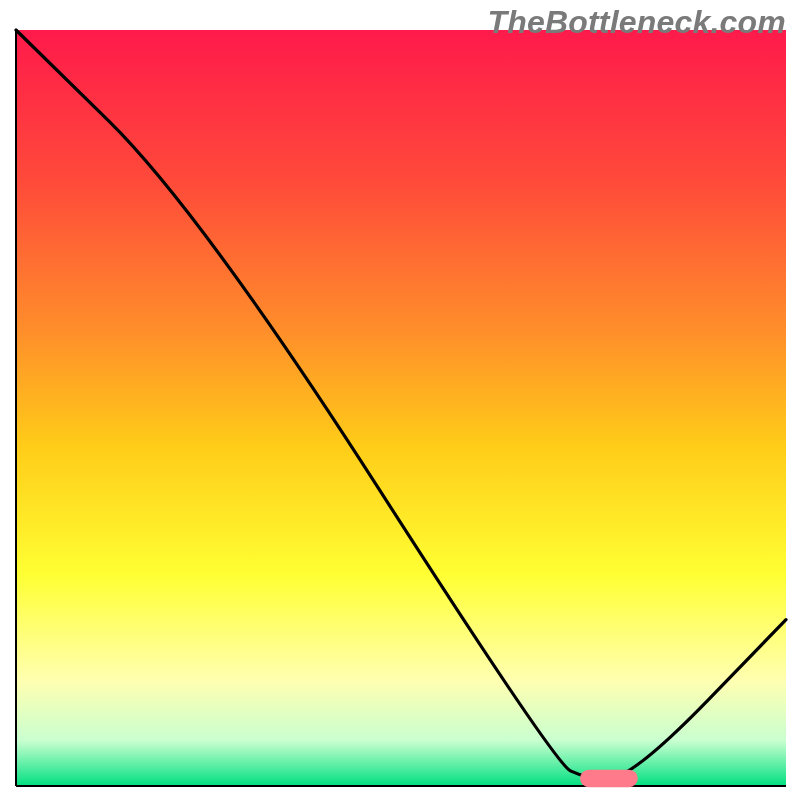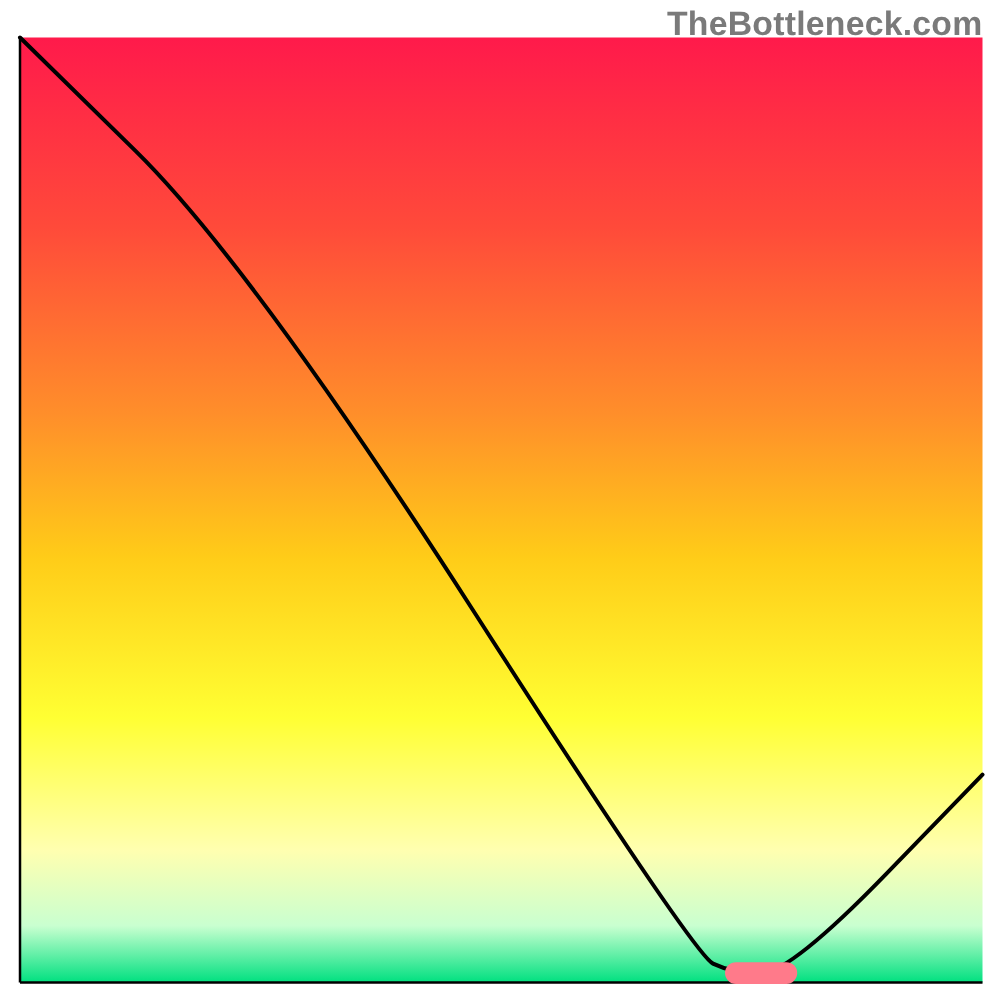--- a/index.html
+++ b/index.html
@@ -13,26 +13,27 @@
   }
   .chart-wrap {
     position: relative;
     width: 800px;
     height: 800px;
   }
   .watermark {
     position: absolute;
     top: 4px;
     right: 14px;
-    font-size: 27px;
+    font-size: 32px;
     font-weight: 600;
     color: #7a7a7a;
     letter-spacing: 0.2px;
     z-index: 10;
     user-select: none;
+    font-style: italic;
   }
   svg.chart {
     position: absolute;
     left: 0;
     top: 0;
   }
 </style>
 </head>
 <body>
 

